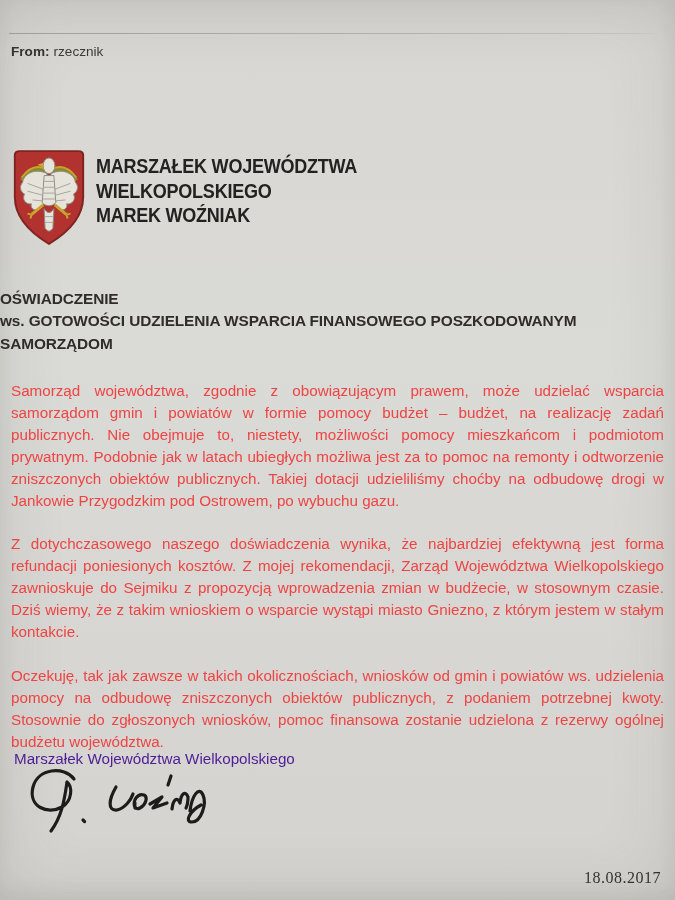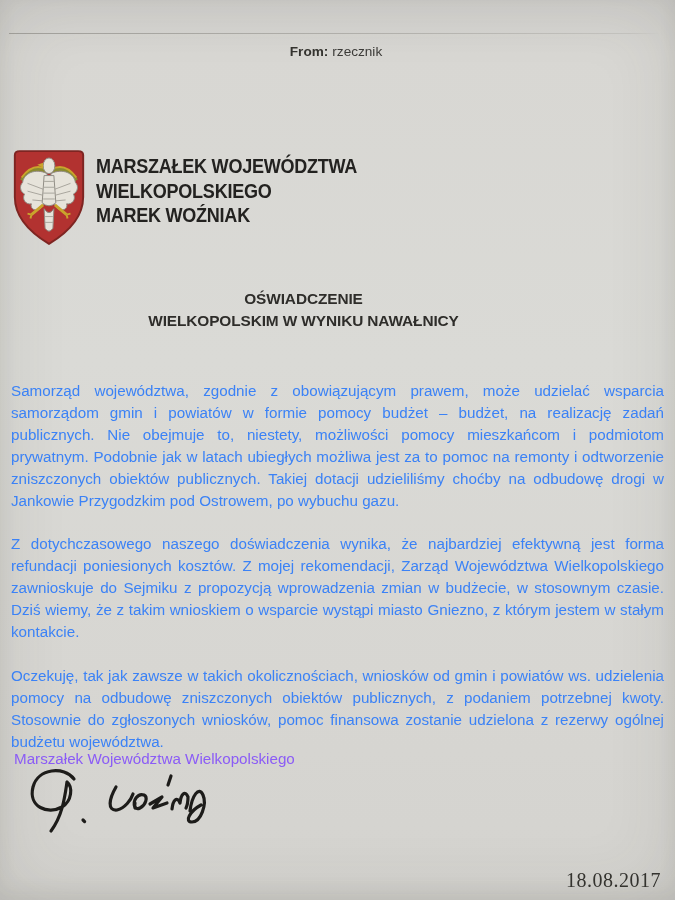--- a/index.html
+++ b/index.html
@@ -7,42 +7,42 @@
     width:675px;height:900px;position:relative;overflow:hidden;
     font-family:"Liberation Sans", sans-serif;
     background:linear-gradient(180deg,#d2d1ce 0%,#d8d7d3 6%,#dadad6 40%,#d7d6d2 75%,#d4d3cf 100%);
   }
   .vignette{position:absolute;inset:0;pointer-events:none;
     box-shadow:inset 0 0 70px rgba(60,58,52,.12), inset 0 -8px 18px rgba(60,58,52,.08);}
   .top-rule{position:absolute;left:9px;top:33px;width:652px;height:1px;
     background:linear-gradient(90deg,rgba(120,118,112,.55) 0%,rgba(140,138,132,.45) 60%,rgba(150,148,142,.25) 95%,rgba(150,148,142,0) 100%);}
   
   .email-header{position:absolute;left:11px;top:42px;width:650px;
-    font-size:13.6px;line-height:19px;color:#3c3b38;text-align:center;}
+    font-size:13.6px;line-height:19px;color:#3c3b38;}
   .hline{white-space:normal;}
   .hlabel{font-weight:bold;color:#34332f;margin-right:4px;}
   
   .crest{position:absolute;left:8px;top:148px;width:82px;height:100px;}
   .letterhead-text{position:absolute;left:96px;top:154px;
     font-weight:bold;font-size:20.5px;line-height:24.5px;color:#232220;
     letter-spacing:-0.3px;transform:scaleX(.88);transform-origin:left top;white-space:nowrap;}
   
-  .title{position:absolute;left:0;top:288px;width:607px;text-align:center;
+  .title{position:absolute;left:0;top:288px;width:607px;text-align:left;
     font-weight:bold;font-size:15.4px;line-height:22.4px;color:#2e2d2a;letter-spacing:-0.1px;}
   .title div{white-space:pre-wrap;}
   
   .body-text{position:absolute;left:11px;top:380px;width:653px;
-    font-size:15.2px;line-height:21.9px;color:#3b82f6;text-align:justify;}
+    font-size:15.2px;line-height:21.9px;color:#ef4444;text-align:justify;}
   .body-text p{margin:0 0 22px 0;}
   
-  .sig-label{position:absolute;left:14px;top:750px;font-size:15.2px;color:#8b5cf6;}
+  .sig-label{position:absolute;left:14px;top:750px;font-size:15.2px;color:#4c1d95;}
   .sig-svg{position:absolute;left:20px;top:763px;width:195px;height:82px;}
   
   .doc-date{position:absolute;right:14px;top:869px;
-    font-family:"Liberation Serif", serif;font-size:20px;color:#34332f;letter-spacing:.5px;}
+    font-family:"Liberation Serif", serif;font-size:16px;color:#34332f;letter-spacing:.5px;}
 </style>
 </head>
 <body>
 
 <div class="vignette"></div>
 <div class="top-rule"></div>
 
 <div class="email-header">
   <div class="hline"><span class="hlabel">From:</span><span>rzecznik</span></div>
 </div>
@@ -77,21 +77,21 @@
 </svg>
 
 <div class="letterhead-text">
   <div>MARSZAŁEK WOJEWÓDZTWA</div>
   <div>WIELKOPOLSKIEGO</div>
   <div>MAREK WOŹNIAK</div>
 </div>
 
 <div class="title">
   <div>OŚWIADCZENIE</div>
-  <div>WIELKOPOLSKIM W WYNIKU NAWAŁNICY</div>
+  <div>ws. GOTOWOŚCI UDZIELENIA WSPARCIA FINANSOWEGO POSZKODOWANYM  SAMORZĄDOM</div>
 </div>
 
 <div class="body-text">
   <p>Samorząd województwa, zgodnie z obowiązującym prawem, może udzielać wsparcia samorządom gmin i powiatów w formie pomocy budżet – budżet, na realizację zadań publicznych. Nie obejmuje to, niestety, możliwości pomocy mieszkańcom i podmiotom prywatnym. Podobnie jak w latach ubiegłych możliwa jest za to pomoc na remonty i odtworzenie zniszczonych obiektów publicznych. Takiej dotacji udzieliliśmy choćby na odbudowę drogi w Jankowie Przygodzkim pod Ostrowem, po wybuchu gazu.</p>
   <p>Z dotychczasowego naszego doświadczenia wynika, że najbardziej efektywną jest forma refundacji poniesionych kosztów. Z mojej rekomendacji, Zarząd Województwa Wielkopolskiego zawnioskuje do Sejmiku z propozycją wprowadzenia zmian w budżecie, w stosownym czasie. Dziś wiemy, że z takim wnioskiem o wsparcie wystąpi miasto Gniezno, z którym jestem w stałym kontakcie.</p>
   <p>Oczekuję, tak jak zawsze w takich okolicznościach, wniosków od gmin i powiatów ws. udzielenia pomocy na odbudowę zniszczonych obiektów publicznych, z podaniem potrzebnej kwoty. Stosownie do zgłoszonych wniosków, pomoc finansowa zostanie udzielona z rezerwy ogólnej budżetu województwa.</p>
 </div>
 
 <div class="sig-label">Marszałek Województwa Wielkopolskiego</div>
 

